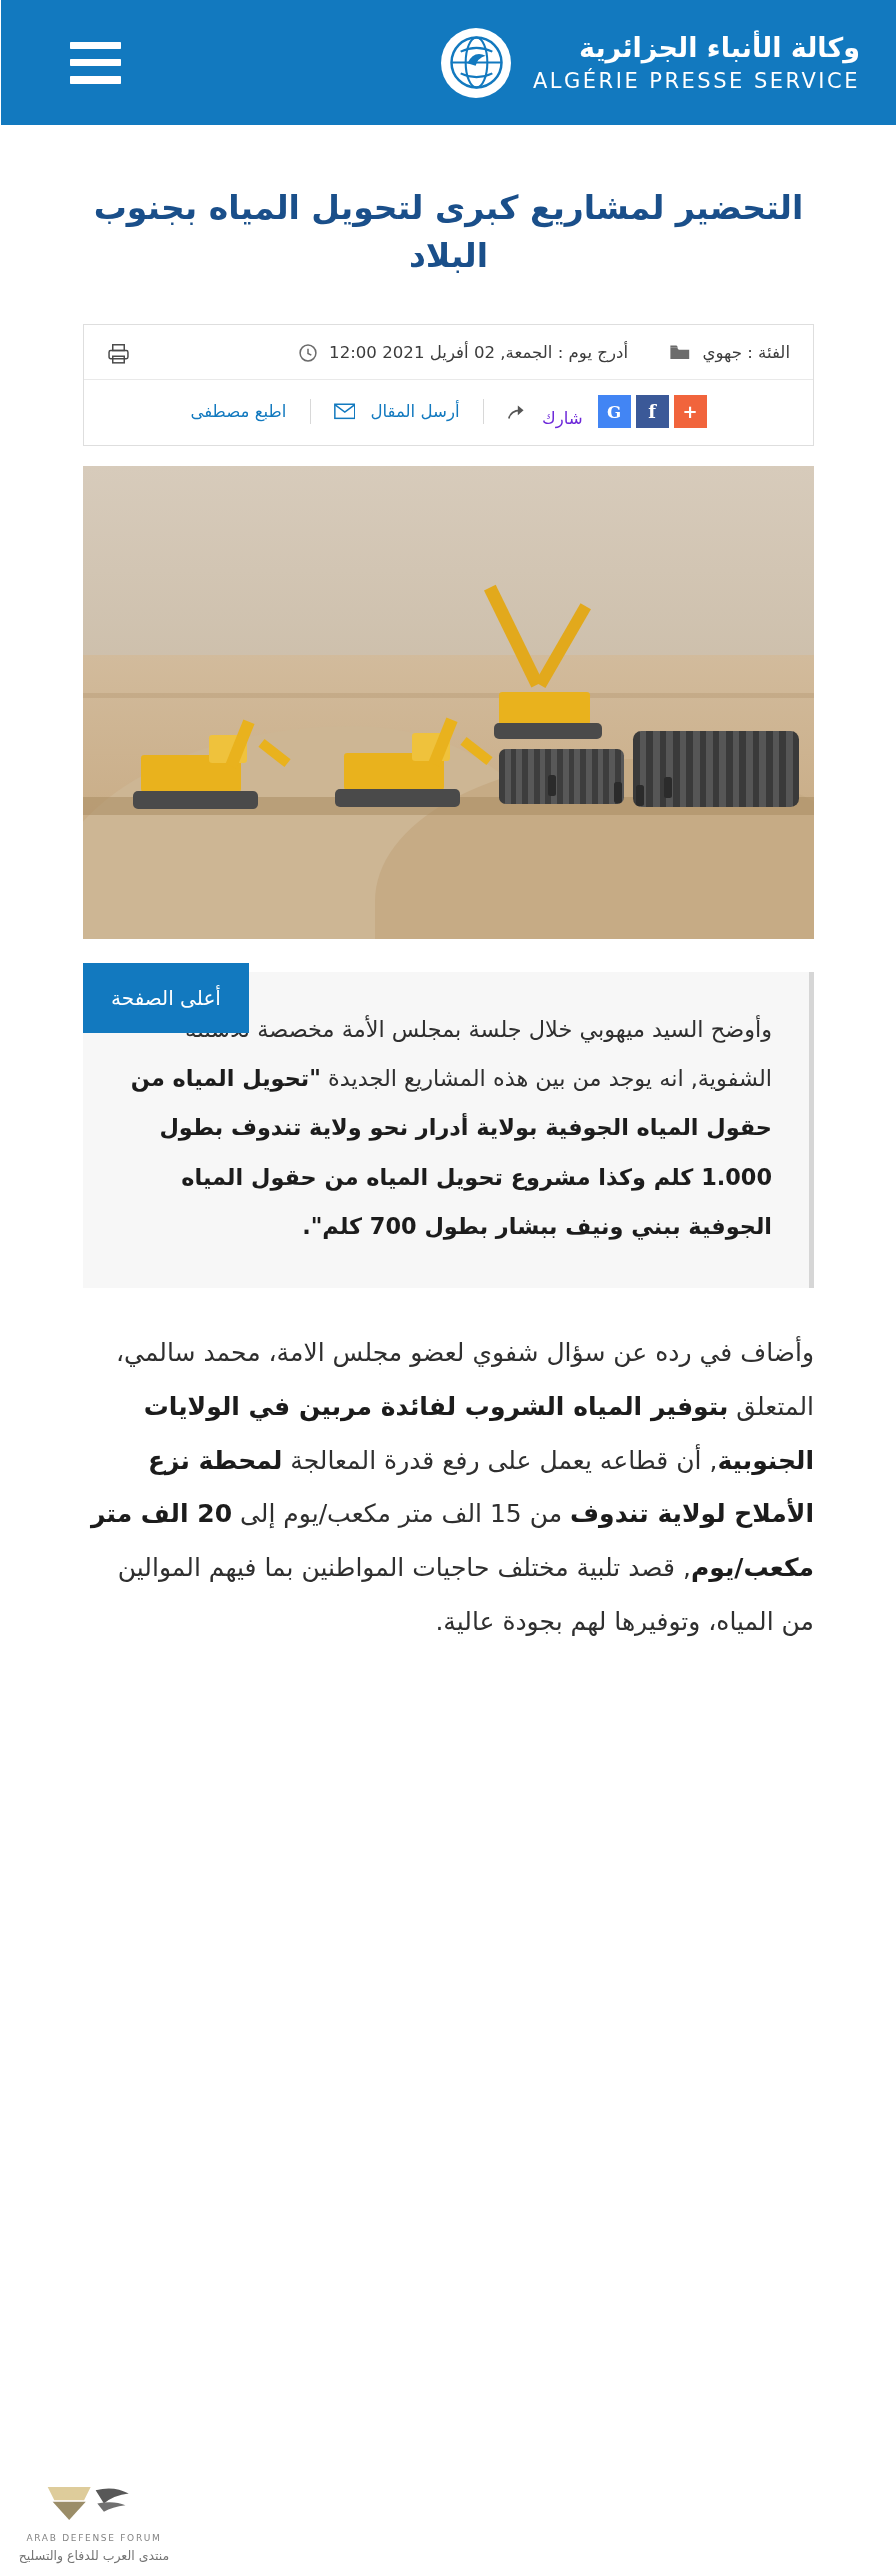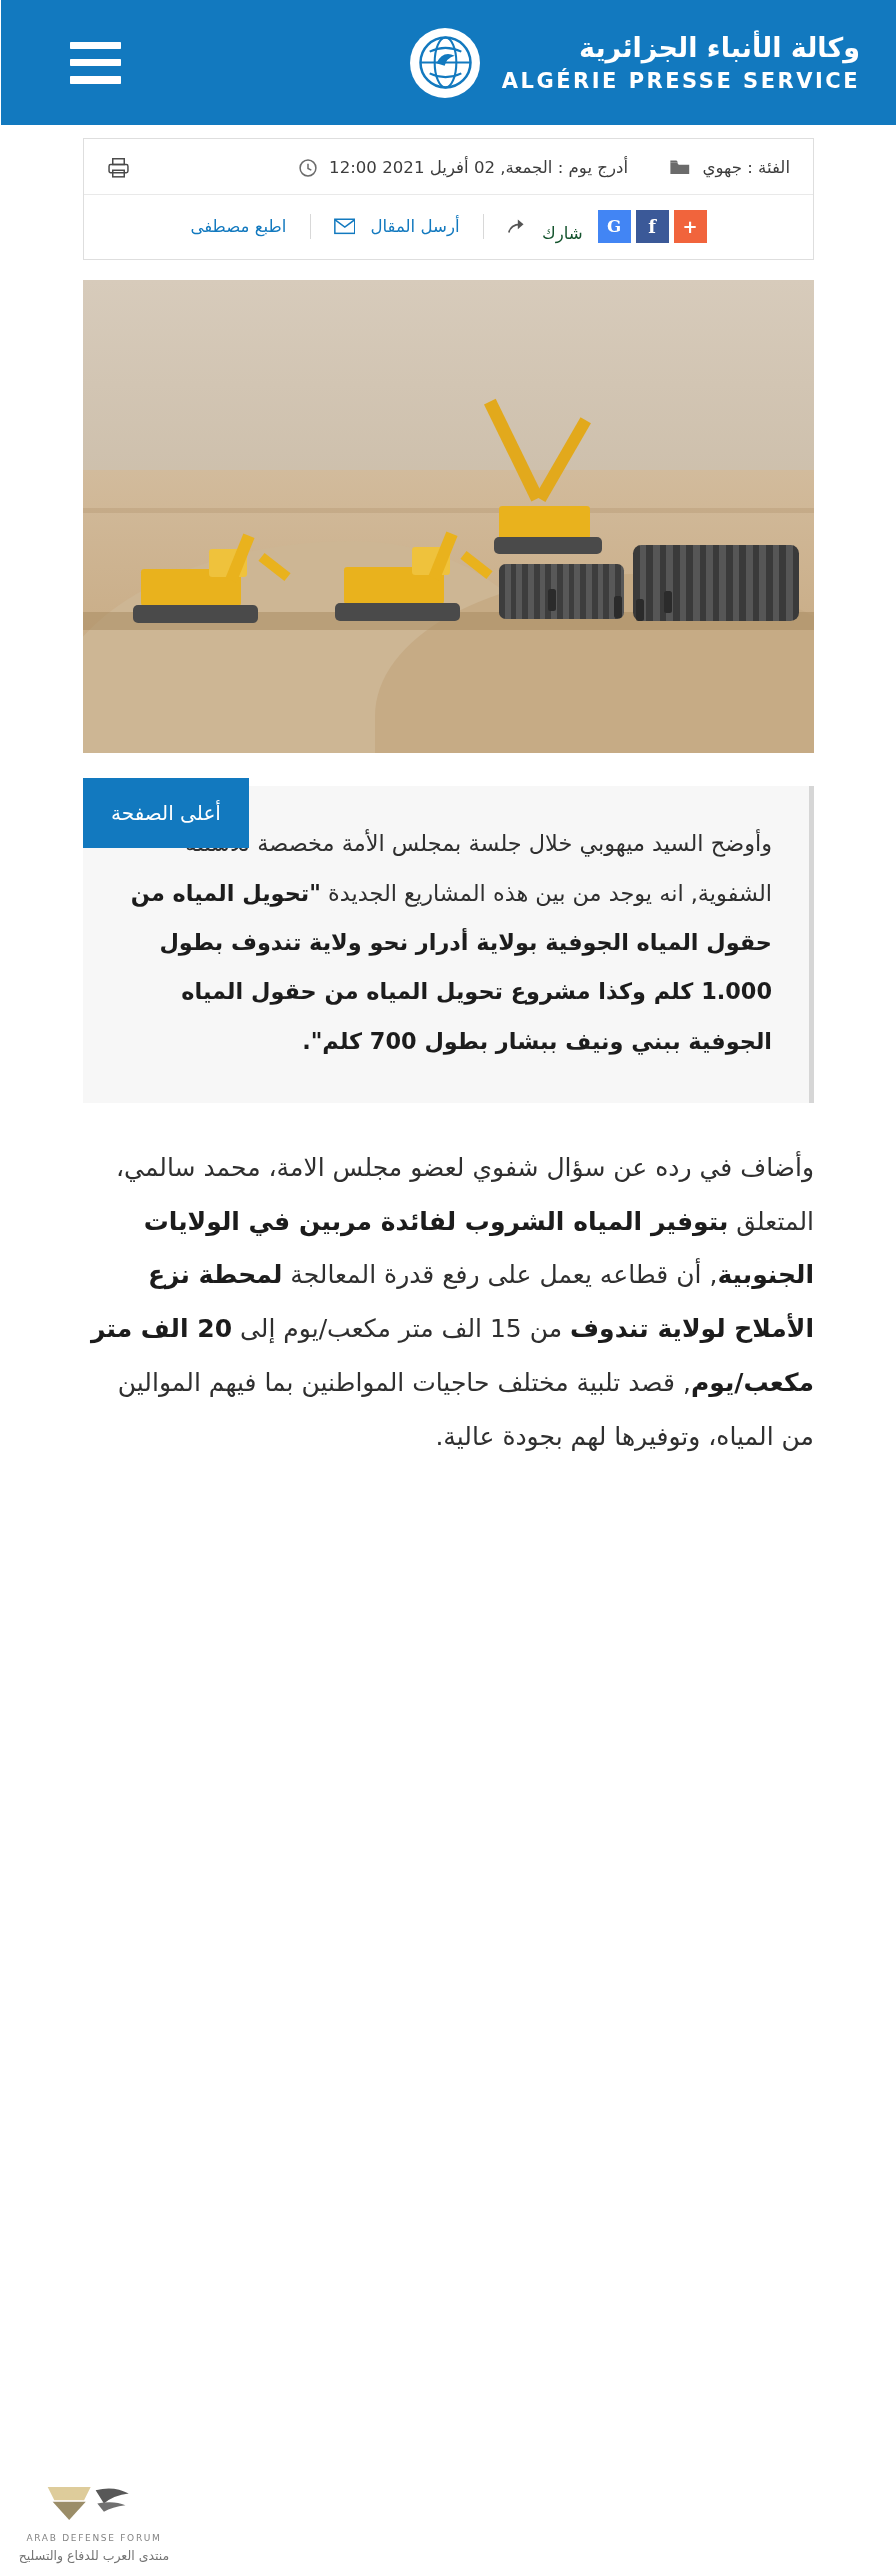--- a/index.html
+++ b/index.html
@@ -21,21 +21,21 @@
     padding: 0 37px 0 70px;
     position: relative;
   }
   .brand { display: flex; align-items: center; gap: 21.6px; flex-direction: row; }
   .brand-text { text-align: right; color: #fff; line-height: 1.35; }
   .brand-ar {
     font-size: 27px; font-weight: bold; letter-spacing: 0.8px;
     color: #ffffff; white-space: nowrap;
   }
   .brand-en {
-    font-size: 21px; font-weight: bold; letter-spacing: 2.5px;
+    font-size: 21px; font-weight: normal; letter-spacing: 2.5px;
     color: #ffffff; white-space: nowrap;
   }
   .logo-circle {
     width: 70px; height: 70px; border-radius: 50%;
     background: #ffffff; display: flex; align-items: center; justify-content: center;
     flex: 0 0 auto;
   }
   .logo-circle svg { display: block; }
   .hamburger {
     width: 51px; height: 42px; display: flex; flex-direction: column;
@@ -84,21 +84,21 @@
     gap: 15px; padding: 15px 23px 16.6px 23px; flex-direction: row;
   }
   .share-chips { display: flex; gap: 5px; flex-direction: row; }
   .chip {
     width: 33px; height: 33px; display: flex; align-items: center; justify-content: center;
     color: #fff; font-weight: bold; font-size: 18px;
   }
   .chip.plus { background: #f1643c; }
   .chip.fb { background: #3b5998; font-family: "DejaVu Serif", serif; }
   .chip.g { background: #4285f4; font-family: "DejaVu Serif", serif; font-size:16.6px; }
-  .share-label { color: #14532d; font-size: 16.6px; margin-top: 14px; }
+  .share-label { color: #6d28d9; font-size: 16.6px; margin-top: 14px; }
   .vbar { width: 0.8px; height: 25px; background: #d8d8d8; margin: 0 8.3px; }
   .link-blue { color: #1279bf; font-size: 16.6px; text-decoration: none; white-space: nowrap; }
   .mini-icon { color: #1279bf; display: inline-flex; align-items: center; }
 
   
   .figure {
     margin: 20px 83px 0 83px;
     height: 473px;
     position: relative;
     overflow: hidden;
@@ -214,20 +214,21 @@
         </svg>
       </div>
     </div>
     <div class="hamburger">
       <span></span>
       <span></span>
       <span></span>
     </div>
   </div>
 
+  <h1 class="article-title">التحضير لمشاريع كبرى لتحويل المياه بجنوب البلاد</h1>
 
   <div class="meta-box">
     <div class="meta-row-1">
       <div class="meta-left">
         <span class="meta-icon">
           <svg width="20" height="20" viewBox="0 0 24 24">
               <circle cx="12" cy="12" r="9.5" fill="none" stroke="#6b6b6b" stroke-width="1.8"></circle>
               <path d="M12 7v5.5l4 2" fill="none" stroke="#6b6b6b" stroke-width="1.8"></path>
             </svg>
         </span>

